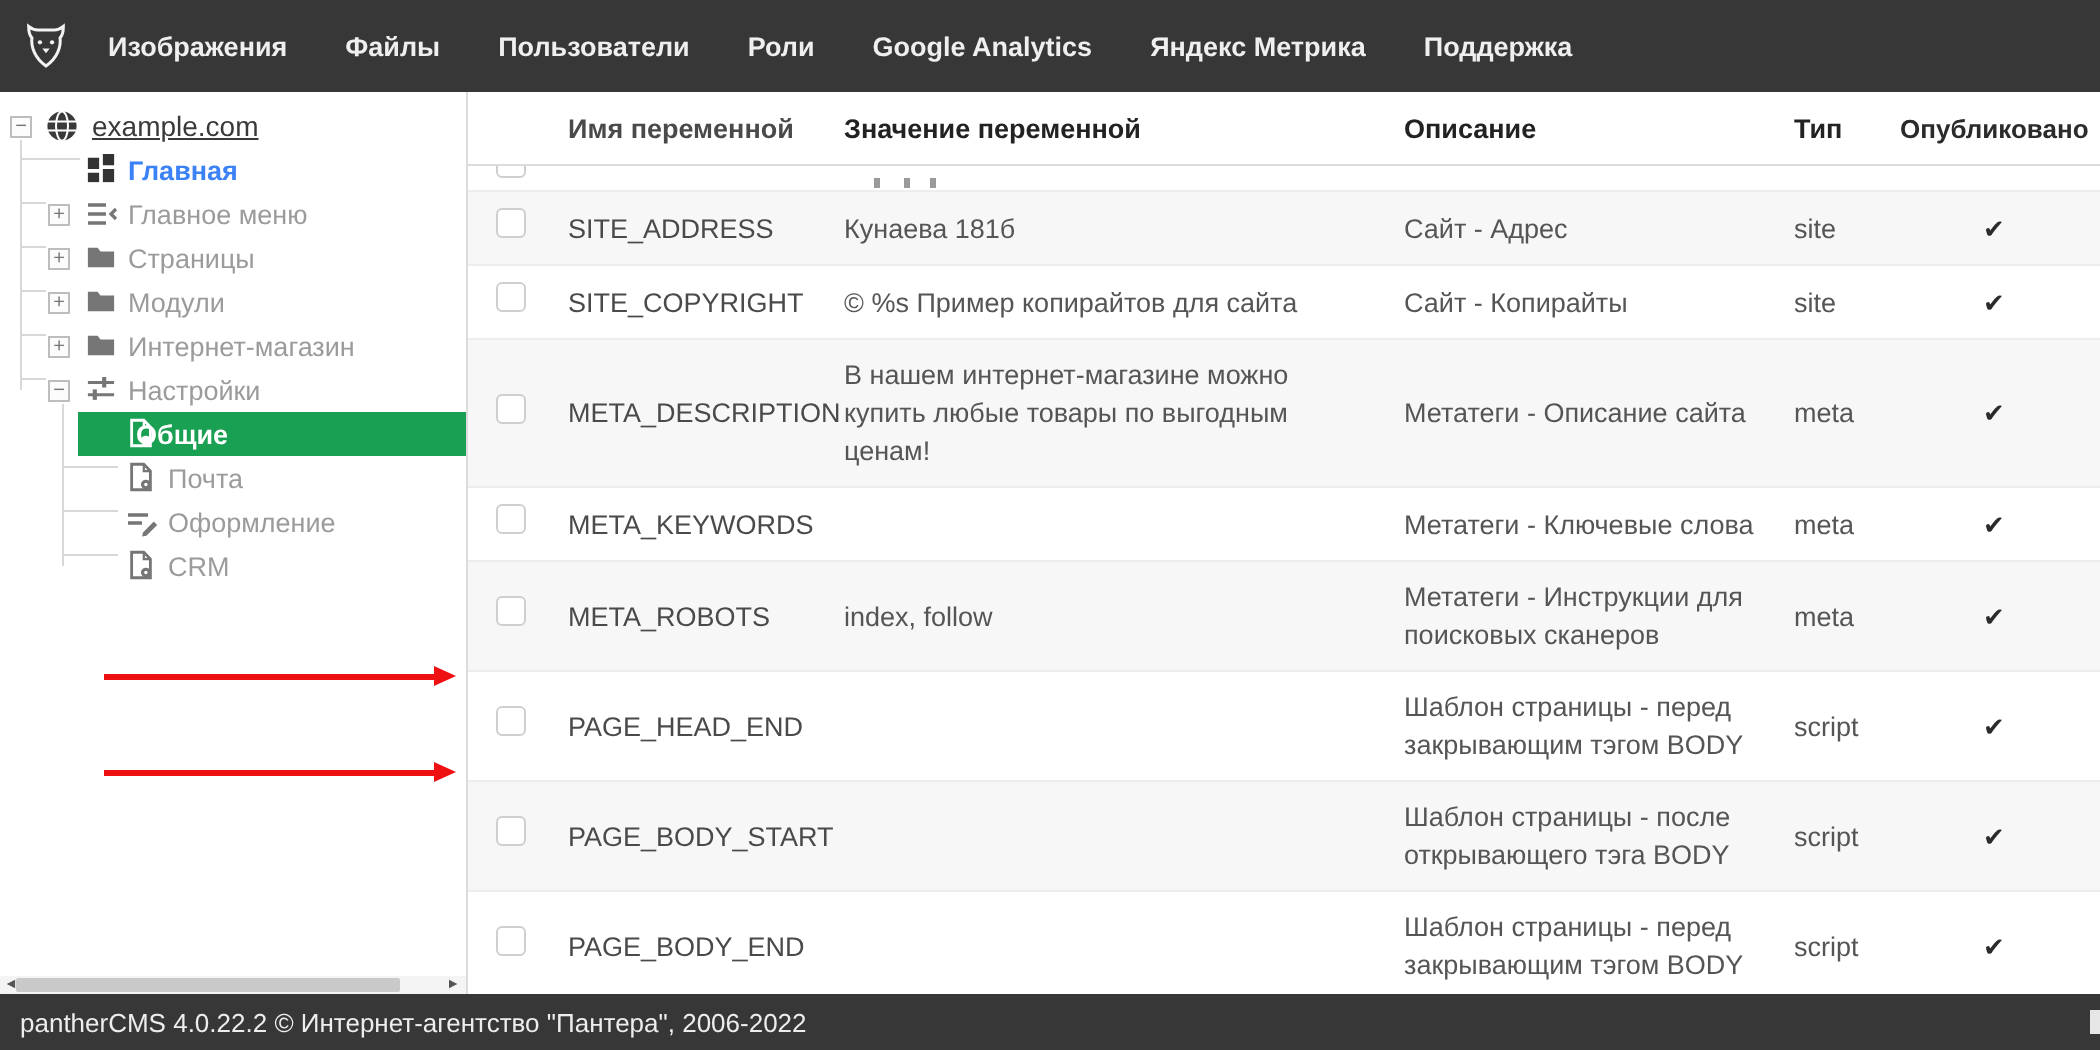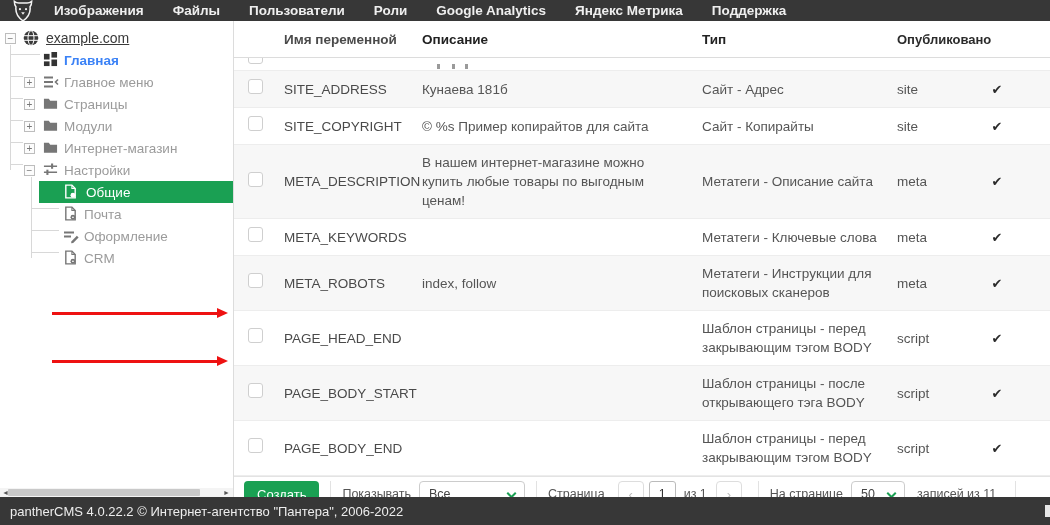--- a/index.html
+++ b/index.html
@@ -1,21 +1,21 @@
 <!DOCTYPE html>
 <html><head>
 <meta charset="utf-8">
 <style>
   * { box-sizing: border-box; margin: 0; padding: 0; }
   html,body { width:1050px; height:525px; overflow:hidden; }
   body { font-family:"Liberation Sans", sans-serif; background:#fff; }
   .app { width:1050px; height:525px; display:flex; flex-direction:column; }
 
   
-  .topbar { height:21px; background:#373737; display:flex; align-items:center; flex:none; padding:0 10px; }
+  .topbar { height:46px; background:#373737; display:flex; align-items:center; flex:none; padding:0 10px; }
   .logo { width:26px; height:26px; margin-right:18px; flex:none; }
   .nav { display:flex; align-items:center; gap:29px; }
   .nav-item { color:#efefef; font-size:13.5px; font-weight:600; white-space:nowrap; cursor:default; }
 
   
   .main { flex:1; display:flex; min-height:0; }
 
   
   .sidebar { width:234px; flex:none; border-right:1px solid #dcdcdc; position:relative; background:#fff; }
   .tree { padding-top:6px; position:relative; }
@@ -28,21 +28,21 @@
   .lvl1 .expander { left:24px; }
   .tree-icon { position:absolute; width:16px; height:16px; }
   .lvl0 .tree-icon { left:23px; }
   .lvl1 .tree-icon { left:43px; }
   .lvl2 .tree-icon { left:63px; }
   .lvl0 .tree-label { margin-left:46px;text-decoration:underline; }
   .lvl1 .tree-label { margin-left:64px; }
   .lvl2 .tree-label { margin-left:84px; }
   .tree-row.selected { margin-left:39px; width:calc(100% - 39px); background:#1aa053; }
   .tree-row.selected .tree-icon { left:24px; }
-  .tree-row.selected .tree-label { margin-left:47px; color:#fff; font-weight:400; }
+  .tree-row.selected .tree-label { margin-left:29px; color:#fff; font-weight:700; }
   .tline { position:absolute; background:#d8d8d8; }
   .red-arrow { position:absolute; left:52px; width:176px; height:10px; }
   .red-arrow .shaft { position:absolute; top:4px; left:0; right:9px; height:2.5px; background:#ee1111; }
   .red-arrow .head  { position:absolute; right:0; top:0; width:0; height:0;
                       border-left:11px solid #ee1111; border-top:5px solid transparent; border-bottom:5px solid transparent; }
   .hscroll { position:absolute; left:0; bottom:0; width:233px; height:9px; background:#f4f4f4; }
   .hscroll .arr { position:absolute; top:0; font-size:7px; line-height:9px; color:#555; }
   .hscroll .arr-l { left:2px; } .hscroll .arr-r { right:3px; }
   .hscroll .thumb { position:absolute; left:8px; top:1px; width:192px; height:7px; background:#c9c9c9; border-radius:1px; }
 
@@ -230,20 +230,21 @@
         <span class="arr arr-l">◄</span>
         <span class="thumb"></span>
         <span class="arr arr-r">►</span>
       </div>
     </aside>
 
     <section class="content">
       <div class="thead grid-cols">
         <div class="cell c-check"></div>
         <div class="cell c-name">Имя переменной</div>
+        <div class="cell c-value">Значение переменной</div>
         <div class="cell c-desc">Описание</div>
         <div class="cell c-type">Тип</div>
         <div class="cell c-pub">Опубликовано</div>
       </div>
 
       <div class="partial-row">
         <span class="checkbox"></span>
         <span class="frag" style="left:203px;"></span>
         <span class="frag" style="left:218px;"></span>
         <span class="frag" style="left:231px;"></span>

